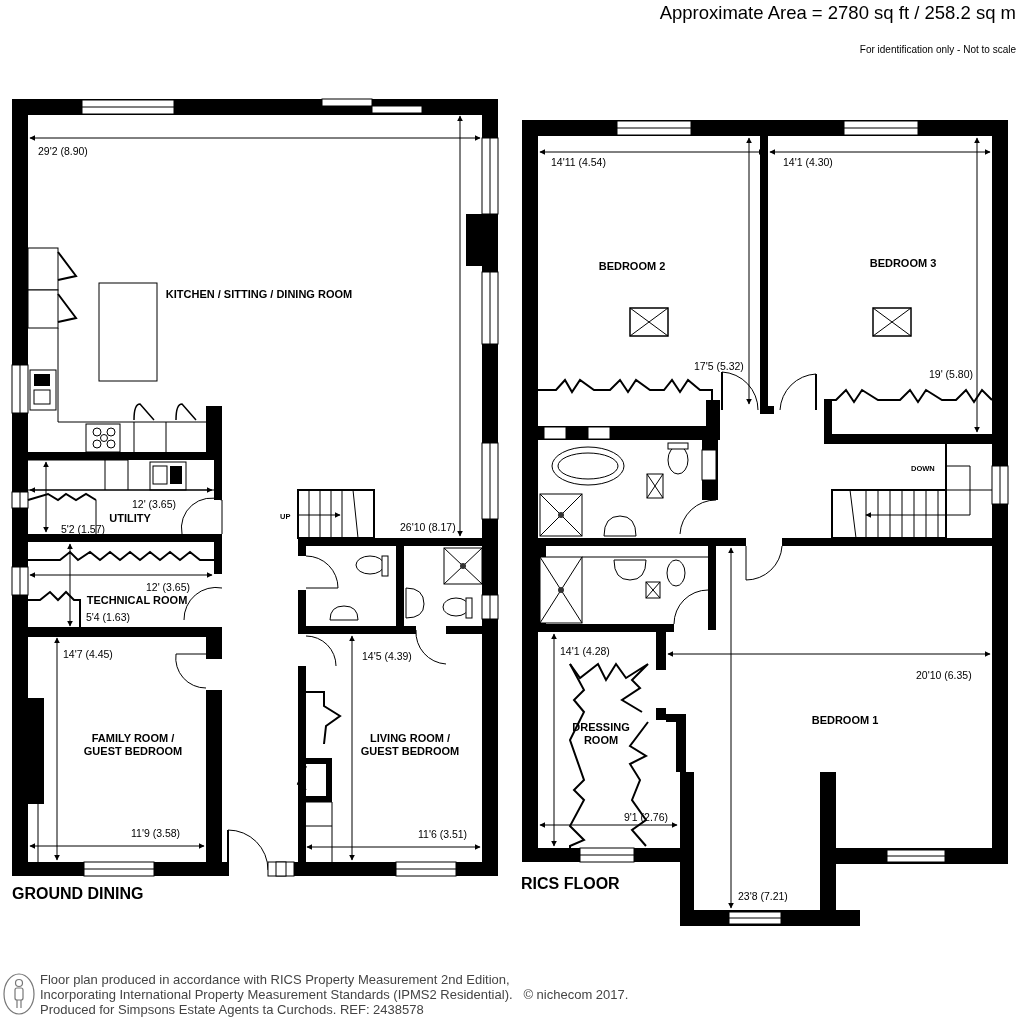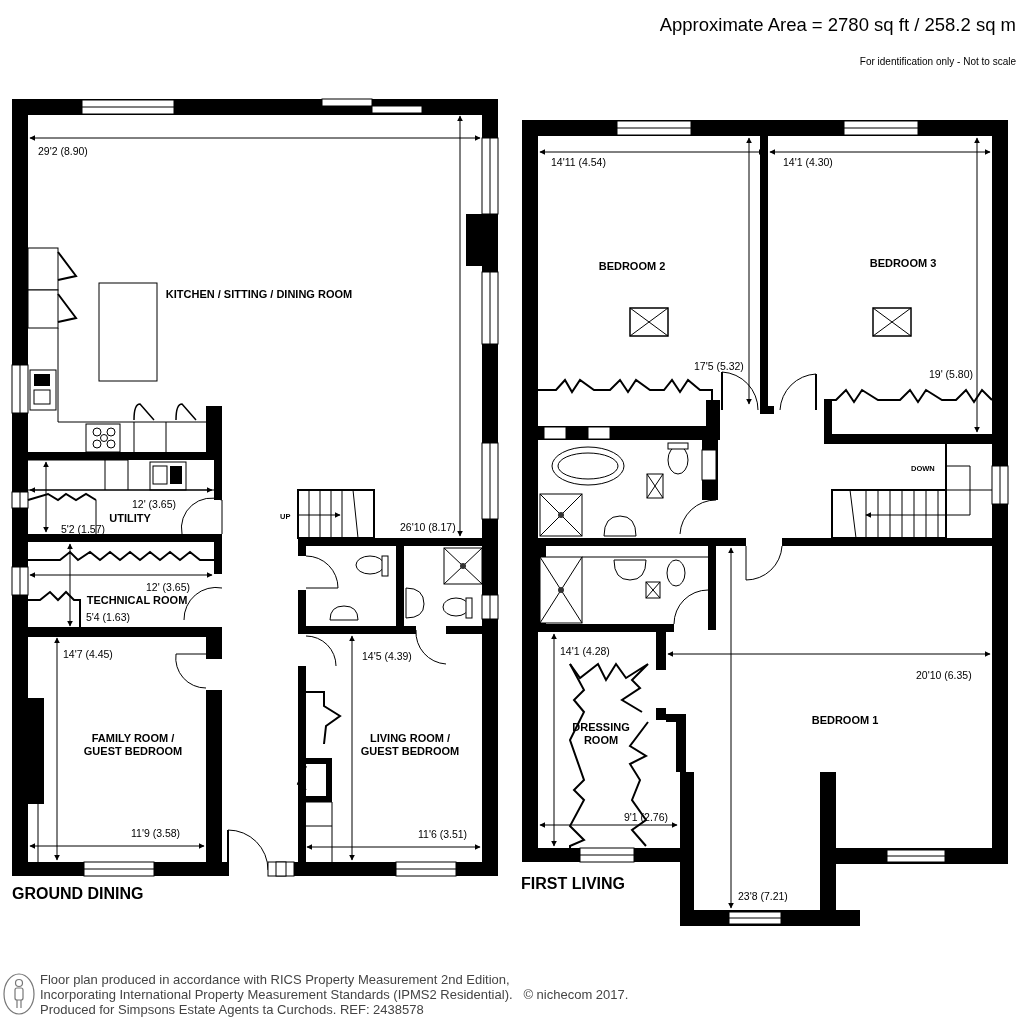--- a/index.html
+++ b/index.html
@@ -1,18 +1,18 @@
 <!DOCTYPE html>
 <html><head>
 <meta charset="utf-8">
 <style>
   html, body { margin: 0; padding: 0; background: #ffffff; }
   body { width: 1024px; height: 1020px; position: relative; overflow: hidden; font-family: "Liberation Sans", sans-serif; color: #000; }
   .header-area { position: absolute; right: 8px; top: 2px; text-align: right; }
-  .area-title { font-size: 18.5px; line-height: 22px; margin-top: 12px; }
+  .area-title { font-size: 18.5px; line-height: 22px; }
   .area-note { font-size: 10px; margin-top: 20px; }
   svg.plan { position: absolute; left: 0; top: 0; }
   .room-label { font-family: "Liberation Sans", sans-serif; font-weight: bold; font-size: 11px; text-anchor: middle; }
   .dim { font-family: "Liberation Sans", sans-serif; font-size: 10.5px; }
   .floor-label { position: absolute; font-weight: bold; font-size: 16px; }
   .footer { position: absolute; left: 0; top: 968px; width: 640px; height: 50px; }
   .footer-text { position: absolute; left: 40px; top: 4px; font-size: 13px; line-height: 15px; color: #444; }
   .footer-logo { position: absolute; left: 2px; top: 4px; }
   .small-label { font-family: "Liberation Sans", sans-serif; font-weight: bold; font-size: 7.5px; }
 </style>
@@ -322,21 +322,21 @@
     <text class="dim" x="738" y="900">23'8 (7.21)</text>
     <text class="room-label" x="601" y="731">DRESSING</text>
     <text class="room-label" x="601" y="744">ROOM</text>
     <text class="dim" x="560" y="655">14'1 (4.28)</text>
     <text class="dim" x="624" y="821">9'1 (2.76)</text>
     <text class="small-label" x="911" y="471">DOWN</text>
   </g>
 </svg>
 
 <div class="floor-label" style="left:12px; top:885px;">GROUND DINING</div>
-<div class="floor-label" style="left:521px; top:875px;">FIRST LIVING</div>
+<div class="floor-label" style="left:521px; top:875px;">RICS FLOOR</div>
 
 <div class="footer">
   <svg class="footer-logo" width="34" height="44" viewBox="0 0 34 44">
     <ellipse cx="17" cy="22" rx="15" ry="20" fill="none" stroke="#777" stroke-width="1.2"></ellipse>
     <circle cx="17" cy="11" r="3.5" fill="none" stroke="#777" stroke-width="1.2"></circle>
     <rect x="13" y="16" width="8" height="12" rx="2" fill="none" stroke="#777" stroke-width="1.2"></rect>
     <line x1="15" y1="28" x2="15" y2="36" stroke="#777" stroke-width="1.2"></line>
     <line x1="19" y1="28" x2="19" y2="36" stroke="#777" stroke-width="1.2"></line>
   </svg>
   <div class="footer-text">

